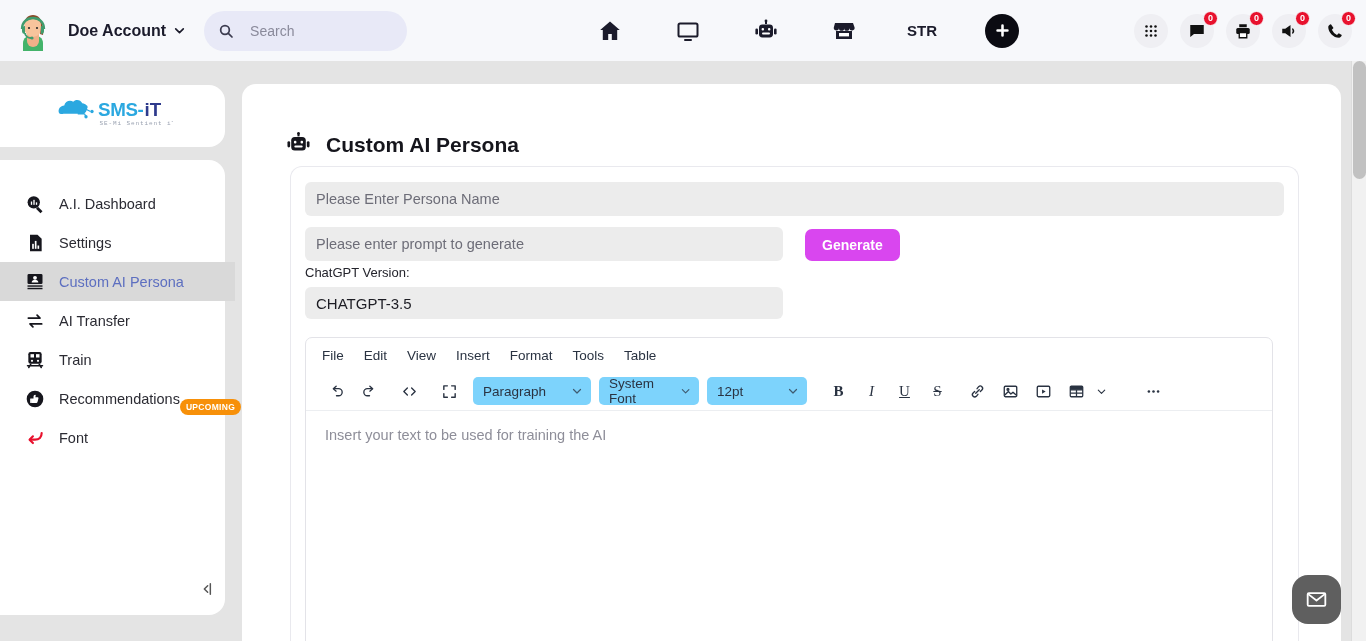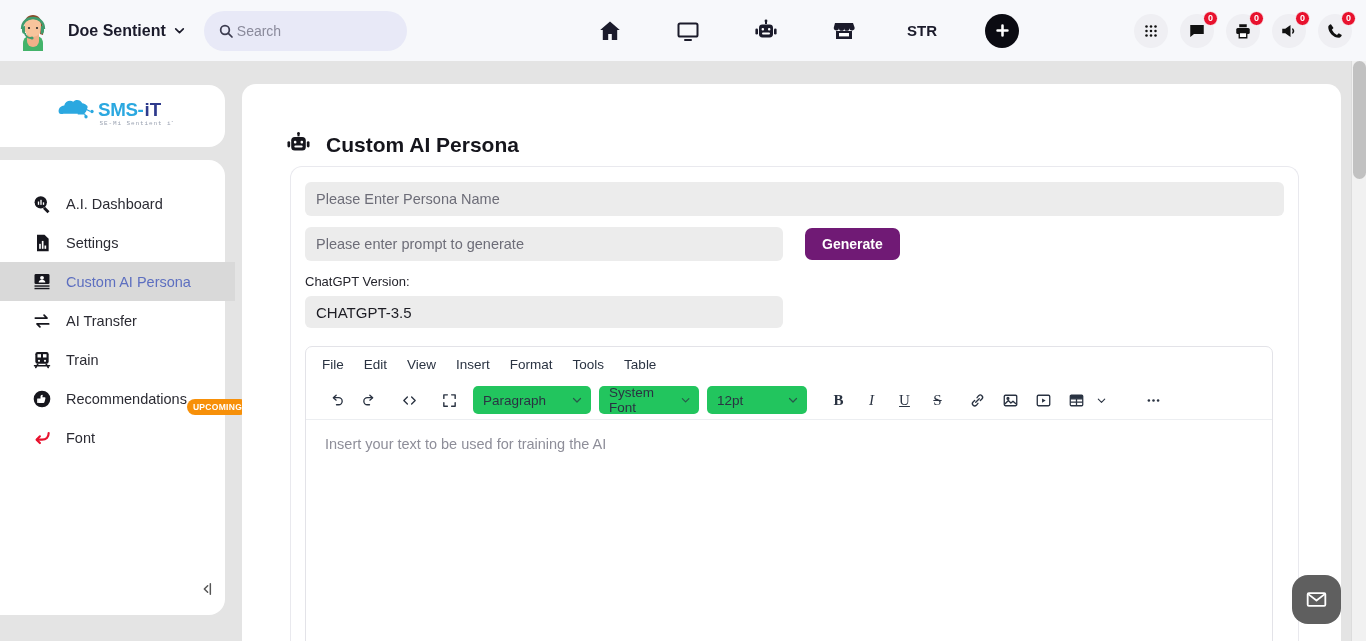--- a/index.html
+++ b/index.html
@@ -34,21 +34,21 @@
     color: #1b1b2b;
   }
   .search-box {
     margin-left: 18px;
     width: 203px; height: 40px;
     background: #e8e9f7; border-radius: 20px;
     display: flex; align-items: center; padding: 0 14px;
   }
   .search-icon { width: 16px; height: 16px; color: #3b3b4f; flex: none; }
   .search-text {
-    margin-left: 3px; font-size: 14px; color: #8a8a9b;
+    margin-left: 16px; font-size: 14px; color: #8a8a9b;
   }
 
   .center-nav {
     position: absolute; left: 575px; top: 0;
     height: 61px; display: flex; align-items: center; gap: 8px;
   }
   .nav-btn {
     width: 70px; height: 61px;
     display: flex; align-items: center; justify-content: center;
     color: #1b1b2b; cursor: pointer;
@@ -96,21 +96,21 @@
 
   .sidebar {
     position: absolute; left: 0; top: 160px;
     width: 225px; height: 455px;
     background: #fff;
     border-radius: 0 16px 16px 0;
     padding-top: 24px;
   }
   .side-item {
     display: flex; align-items: center;
-    height: 39px; padding-left: 31px;
+    height: 39px; padding-left: 24px;
     cursor: pointer; position: relative;
   }
   .side-item .ic {
     width: 22px; height: 22px; flex: none;
     display: flex; align-items: center; justify-content: center;
     color: #16161d;
   }
   .side-item .ic svg { width: 20px; height: 20px; }
   .side-label {
     margin-left: 13px; font-size: 14.5px; color: #2b2b33;
@@ -164,31 +164,31 @@
 
   .field {
     width: 100%; height: 34px;
     background: #ececec; border: none; border-radius: 6px;
     padding: 0 11px;
     font-family: "Liberation Sans", sans-serif;
     font-size: 14.5px; color: #6d6d78;
     display: flex; align-items: center;
   }
   .field.sm { width: 478px; }
-  .row-gen { display: flex; align-items: center; gap: 22px; margin-top: 11px; }
+  .row-gen { display: flex; align-items: flex-end; gap: 22px; margin-top: 11px; }
   .gen-btn {
-    background: #701a75; color: #fff;
+    background: #d946ef; color: #fff;
     font-size: 14px; font-weight: bold;
     border: none; border-radius: 7px;
     height: 32px; padding: 0 17px;
     cursor: pointer;
     font-family: "Liberation Sans", sans-serif;
   }
   .ver-label {
-    margin-top: 13px; font-size: 13px; color: #24242c;
+    margin-top: 4px; font-size: 13px; color: #24242c;
   }
   .ver-field {
     margin-top: 7px;
     width: 478px; height: 32px;
     background: #ececec; border-radius: 6px;
     display: flex; align-items: center; padding: 0 11px;
     font-size: 15px; color: #1d1d24;
   }
 
   
@@ -214,21 +214,21 @@
     gap: 0;
   }
   .tb-btn {
     width: 33px; height: 30px;
     display: flex; align-items: center; justify-content: center;
     color: #2a3342; cursor: pointer;
   }
   .tb-btn svg { width: 17px; height: 17px; }
   .tb-sep { width: 7px; }
   .tb-sel {
-    height: 28px; background: #22c55e; border-radius: 5px;
+    height: 28px; background: #7dd3fc; border-radius: 5px;
     display: flex; align-items: center; justify-content: space-between;
     padding: 0 8px 0 10px; margin-right: 8px;
     font-size: 13.5px; color: #2a3342; cursor: pointer;
   }
   .tb-sel.para { width: 118px; }
   .tb-sel.font { width: 100px; }
   .tb-sel.size { width: 100px; }
   .tb-sel svg { width: 12px; height: 12px; opacity: .75; }
   .tb-bold { font-weight: bold; font-size: 15px; font-family: "Liberation Serif", serif; }
   .tb-ital { font-style: italic; font-size: 15px; font-family: "Liberation Serif", serif; }
@@ -277,21 +277,21 @@
       <path d="M11 20a3 3 0 0 1 3-3v8a3 3 0 0 1-3-3z" fill="#3f9c6d"></path>
       <path d="M33 20a3 3 0 0 0-3-3v8a3 3 0 0 0 3-3z" fill="#3f9c6d"></path>
       <path d="M11 20c0-7 5-11 11-11s11 4 11 11" fill="none" stroke="#3f9c6d" stroke-width="2.4"></path>
       <path d="M14 24c0 3 3 5 6 5" fill="none" stroke="#3f9c6d" stroke-width="1.8"></path>
       <circle cx="21" cy="29" r="1.6" fill="#3f9c6d"></circle>
       <circle cx="18" cy="19" r="1.1" fill="#2b2b2b"></circle>
       <circle cx="26" cy="19" r="1.1" fill="#2b2b2b"></circle>
     </svg>
   </div>
 
-  <div class="account-name">Doe Sentient</div>
+  <div class="account-name">Doe Account</div>
   <svg class="chev" viewBox="0 0 24 24" fill="none" stroke="currentColor" stroke-width="3">
     <path d="M5 9l7 7 7-7" stroke-linecap="round" stroke-linejoin="round"></path>
   </svg>
 
   <div class="search-box">
     <svg class="search-icon" viewBox="0 0 24 24" fill="none" stroke="currentColor" stroke-width="2.6">
       <circle cx="10.5" cy="10.5" r="6.5"></circle>
         <path d="M15.5 15.5L21 21" stroke-linecap="round"></path>
     </svg>
     <span class="search-text">Search</span>

